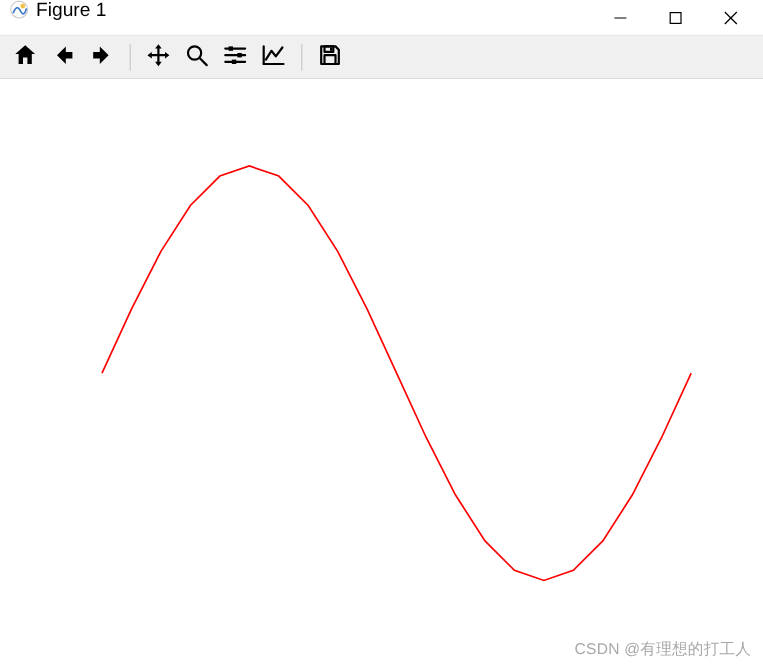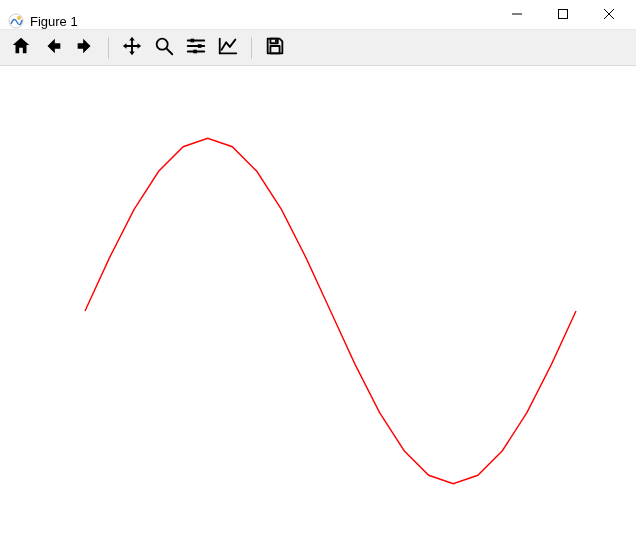--- a/index.html
+++ b/index.html
@@ -8,25 +8,25 @@
       font-size: 13px;
       background: #fff;
       width: 636px;
       height: 556px;
       overflow: hidden;
       position: relative;
     }
     .titlebar {
       height: 30px;
       display: flex;
-      align-items: flex-end;
+      align-items: flex-start;
       padding: 0 4px 0 8px;
       background: #fff;
       color: #000;
-      font-size: 13px;
+      font-size: 16px;
       border-bottom: 1px solid #e8e8e8;
     }
     .titlebar .app-icon {
       width: 16px; height: 16px;
       margin-right: 6px;
       display: inline-flex; align-items: center; justify-content: center;
     }
     .titlebar .title { flex: 0 0 auto; }
     .titlebar .spacer { flex: 1; }
     .win-btns { display: flex; }
@@ -180,13 +180,14 @@
         <rect x="7" y="12" width="10" height="8"></rect>
       </svg>
     </span>
   </div>
 </div>
 
 <div class="canvas">
   <svg id="plot" width="636" height="490" viewBox="0 0 636 490">
       <path d="M85.00 245.00 L109.55 191.63 L134.10 143.47 L158.65 105.26 L183.20 80.72 L207.75 72.27 L232.30 80.72 L256.85 105.26 L281.40 143.47 L305.95 191.63 L330.50 245.00 L355.05 298.37 L379.60 346.53 L404.15 384.74 L428.70 409.28 L453.25 417.73 L477.80 409.28 L502.35 384.74 L526.90 346.53 L551.45 298.37 L576.00 245.00" fill="none" stroke="#ff0000" stroke-width="1.4"></path>
     </svg>
+  <div class="watermark">CSDN @有理想的打工人</div>
 </div>
 
 </body></html>

